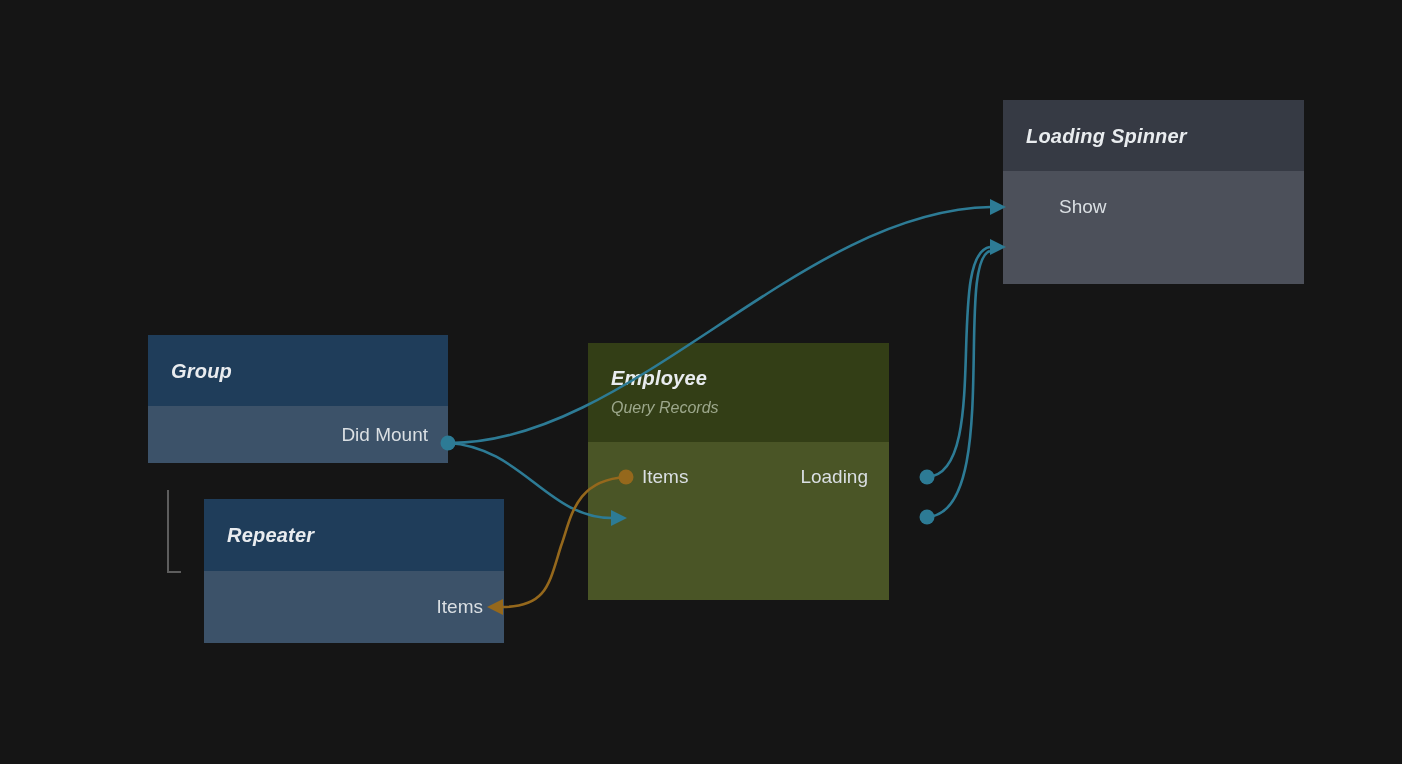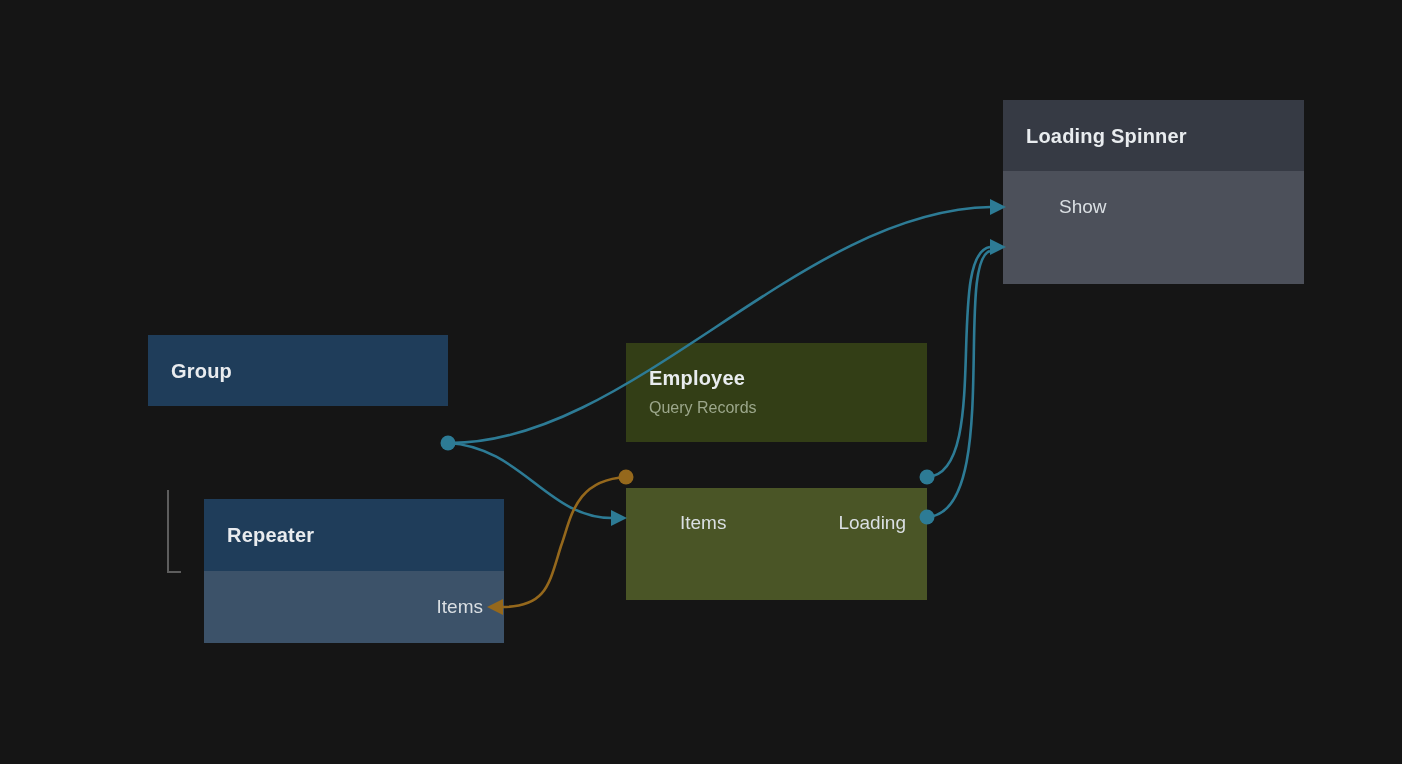--- a/index.html
+++ b/index.html
@@ -25,20 +25,21 @@
     position: absolute;
     display: flex;
     flex-direction: column;
     z-index: 1;
   }
   .node-header {
     display: flex;
     flex-direction: column;
     justify-content: center;
     padding: 8px 23px;
+    font-style: italic;
   }
   .node-title {
     font-size: 20px;
     font-weight: bold;
     color: #e9ecef;
     letter-spacing: 0.2px;
     line-height: 30px;
     white-space: nowrap;
   }
   .node-subtitle {
@@ -70,37 +71,42 @@
   .node-group { left: 148px; top: 335px; width: 300px; height: 128px; }
   .node-group .node-header { height: 71px; background: #1f3d5a; }
   .node-group .node-body { background: #3c5269; justify-content: center; }
   .node-group .port-row { justify-content: flex-end; padding-right: 20px; }
   
   .node-repeater { left: 204px; top: 499px; width: 300px; height: 144px; }
   .node-repeater .node-header { height: 72px; background: #1f3d5a; }
   .node-repeater .node-body { background: #3c5269; justify-content: center; }
   .node-repeater .port-row { justify-content: flex-end; padding-right: 21px; }
   
-  .node-employee { left: 626px; top: 343px; width: 301px; height: 257px; gap: 46px; }
+  .node-employee { left: 588px; top: 343px; width: 301px; height: 257px; }
   .node-employee .node-header { height: 99px; background: #333e16; }
   .node-employee .node-body { background: #4a5526; padding-top: 15px; }
   
   .node-spinner { left: 1003px; top: 100px; width: 301px; height: 184px; }
   .node-spinner .node-header { height: 71px; background: #363a44; }
   .node-spinner .node-body { background: #4c505a; padding-top: 16px; }
   .node-spinner .port-row { justify-content: flex-start; padding-left: 23px; }
 </style>
 </head>
 <body>
 
 <div class="canvas">
 
   <div class="node node-group">
     <div class="node-header">
       <span class="node-title">Group</span>
+    </div>
+    <div class="node-body">
+      <div class="port-row">
+        <span class="port-label">Did Mount</span>
+      </div>
     </div>
   </div>
 
   <div class="node node-repeater">
     <div class="node-header">
       <span class="node-title">Repeater</span>
     </div>
     <div class="node-body">
       <div class="port-row">
         <span class="port-label">Items</span>

